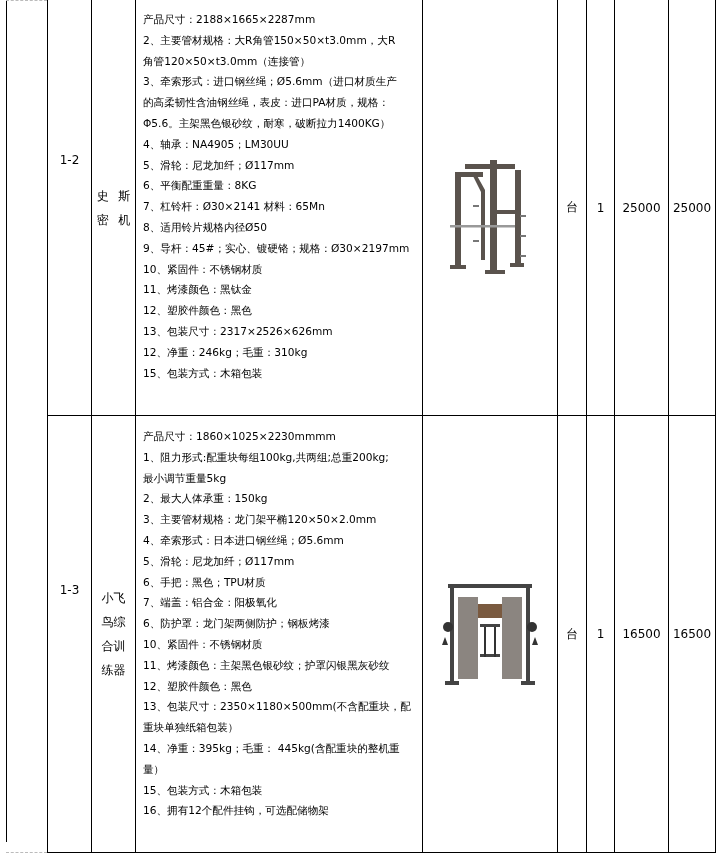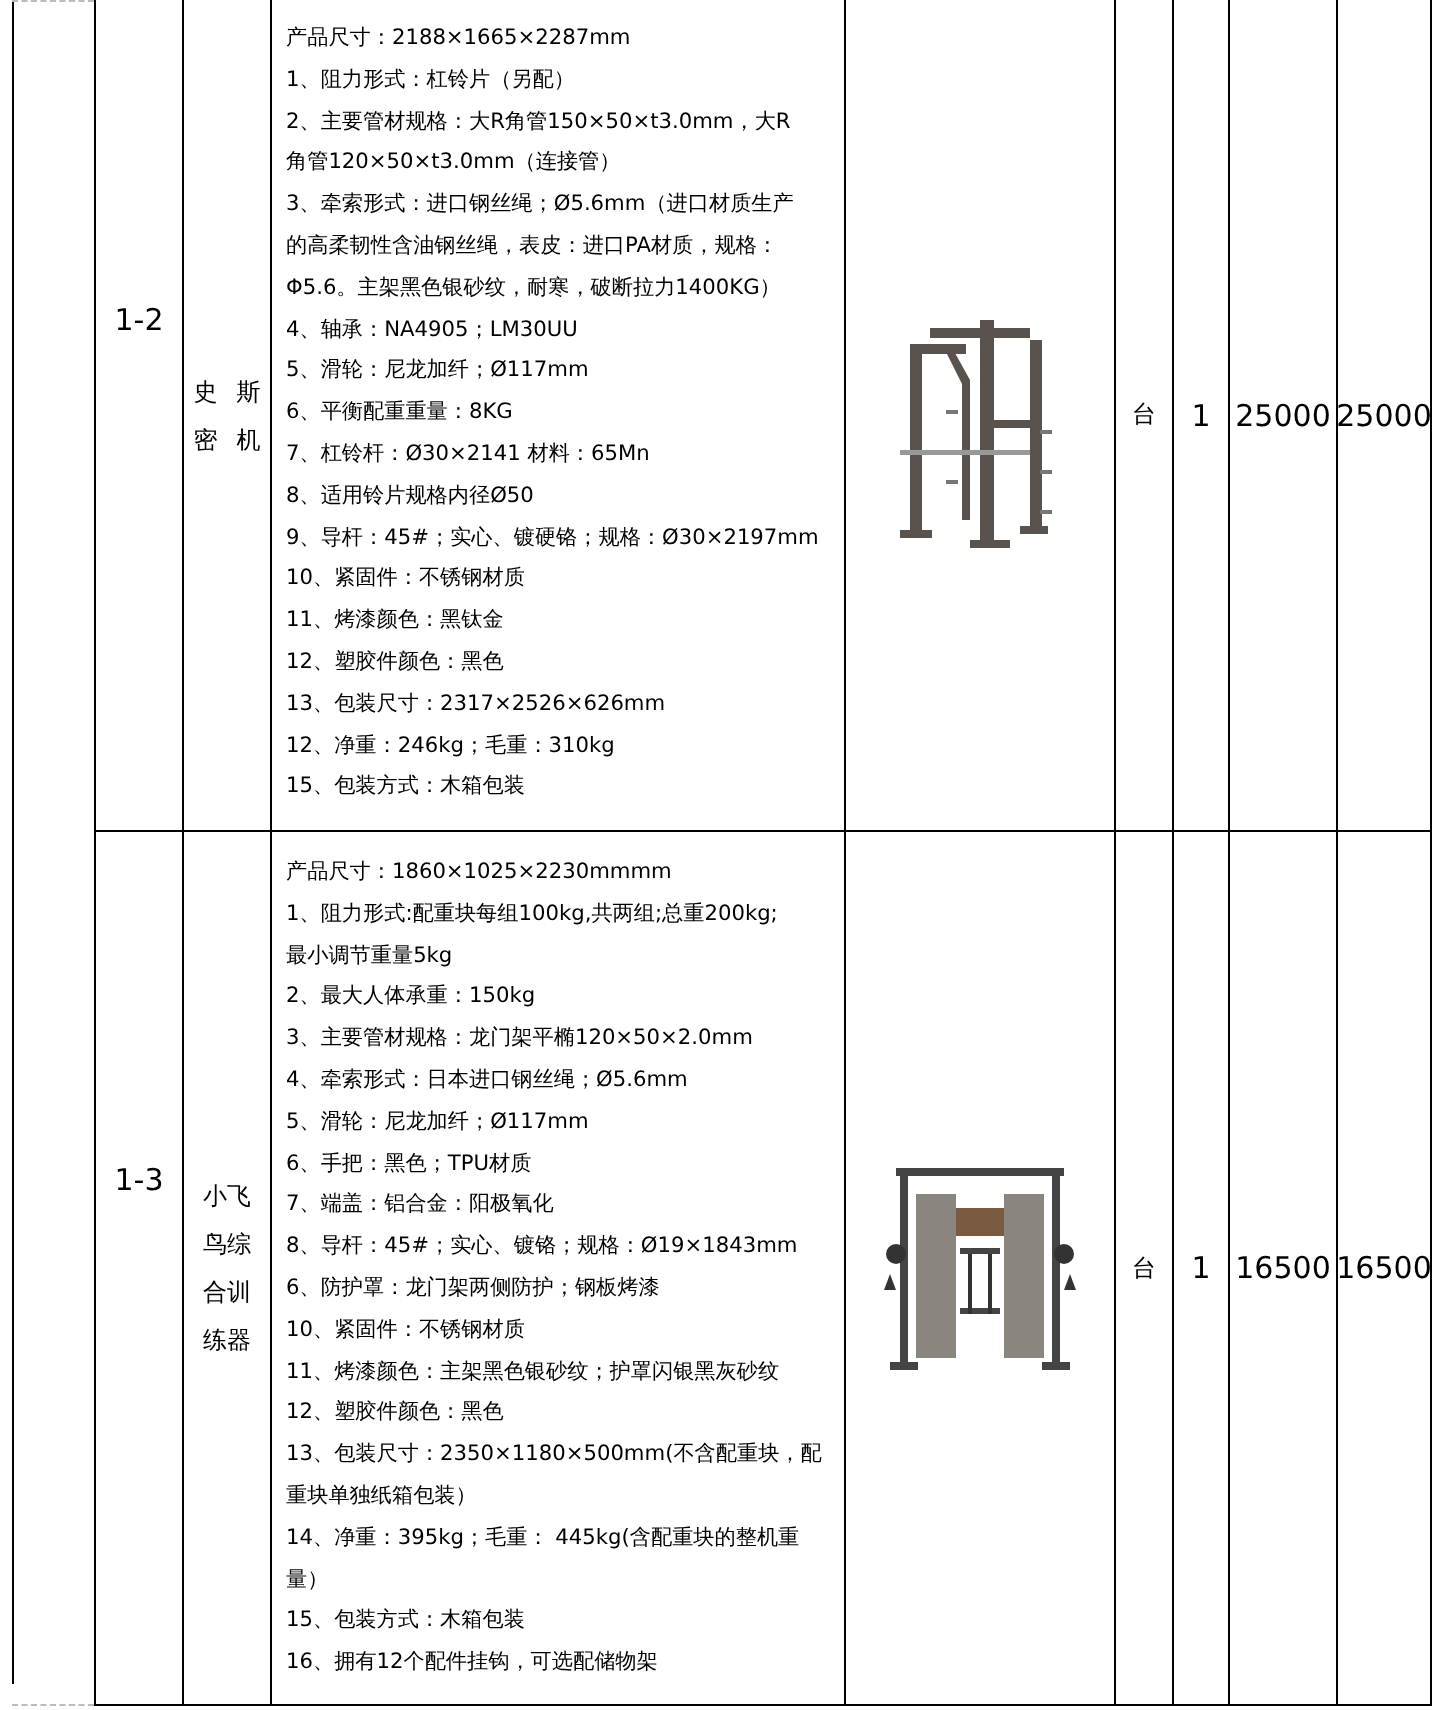--- a/index.html
+++ b/index.html
@@ -2,21 +2,21 @@
 <html><head>
 <meta charset="utf-8">
 <style>
   html, body { margin:0; padding:0; background:#ffffff; }
   body { width:718px; height:855px; position:relative; overflow:hidden;
          font-family:"DejaVu Sans", sans-serif; color:#000; }
   .tbl { position:absolute; left:6px; top:0; width:710px; height:853px; }
   .vline { position:absolute; top:0; width:1px; background:#000; }
   .hline { position:absolute; height:1px; background:#000; }
   .dash { position:absolute; height:1px; border-top:1px dashed #bbb; }
-  .cell { position:absolute; display:flex; align-items:center; justify-content:center; text-align:center; font-size:15px; }
+  .cell { position:absolute; display:flex; align-items:center; justify-content:center; text-align:center; font-size:12px; }
   .name { font-size:12px; line-height:24px; }
   .spec { position:absolute; left:143px; width:276px; font-size:10.6px; line-height:20.8px; white-space:normal; }
   .spec div { margin:0; }
   .img-wrap { position:absolute; display:flex; align-items:center; justify-content:center; }
 </style>
 </head>
 <body>
 
 <div class="tbl">
 
@@ -40,21 +40,20 @@
 <div>
   <div class="cell" style="left:48px;top:0;width:43px;height:320px;">
       <span>1-2</span>
     </div>
   <div class="cell name" style="left:92px;top:0;width:43px;height:415px;flex-direction:row;">
     <div>史密</div>
     <div>斯机</div>
   </div>
   <div class="spec" style="top:9px;">
     <div>产品尺寸：2188×1665×2287mm</div>
-    <div>1、阻力形式：杠铃片（另配）</div>
     <div>2、主要管材规格：大R角管150×50×t3.0mm，大R</div>
     <div>角管120×50×t3.0mm（连接管）</div>
     <div>3、牵索形式：进口钢丝绳；Ø5.6mm（进口材质生产</div>
     <div>的高柔韧性含油钢丝绳，表皮：进口PA材质，规格：</div>
     <div>Φ5.6。主架黑色银砂纹，耐寒，破断拉力1400KG）</div>
     <div>4、轴承：NA4905；LM30UU</div>
     <div>5、滑轮：尼龙加纤；Ø117mm</div>
     <div>6、平衡配重重量：8KG</div>
     <div>7、杠铃杆：Ø30×2141 材料：65Mn</div>
     <div>8、适用铃片规格内径Ø50</div>
@@ -117,21 +116,20 @@
   <div class="spec" style="top:426px;">
     <div>产品尺寸：1860×1025×2230mmmm</div>
     <div>1、阻力形式:配重块每组100kg,共两组;总重200kg;</div>
     <div>最小调节重量5kg</div>
     <div>2、最大人体承重：150kg</div>
     <div>3、主要管材规格：龙门架平椭120×50×2.0mm</div>
     <div>4、牵索形式：日本进口钢丝绳；Ø5.6mm</div>
     <div>5、滑轮：尼龙加纤；Ø117mm</div>
     <div>6、手把：黑色；TPU材质</div>
     <div>7、端盖：铝合金：阳极氧化</div>
-    <div>8、导杆：45#；实心、镀铬；规格：Ø19×1843mm</div>
     <div>6、防护罩：龙门架两侧防护；钢板烤漆</div>
     <div>10、紧固件：不锈钢材质</div>
     <div>11、烤漆颜色：主架黑色银砂纹；护罩闪银黑灰砂纹</div>
     <div>12、塑胶件颜色：黑色</div>
     <div>13、包装尺寸：2350×1180×500mm(不含配重块，配</div>
     <div>重块单独纸箱包装）</div>
     <div>14、净重：395kg；毛重： 445kg(含配重块的整机重</div>
     <div>量）</div>
     <div>15、包装方式：木箱包装</div>
     <div>16、拥有12个配件挂钩，可选配储物架</div>

